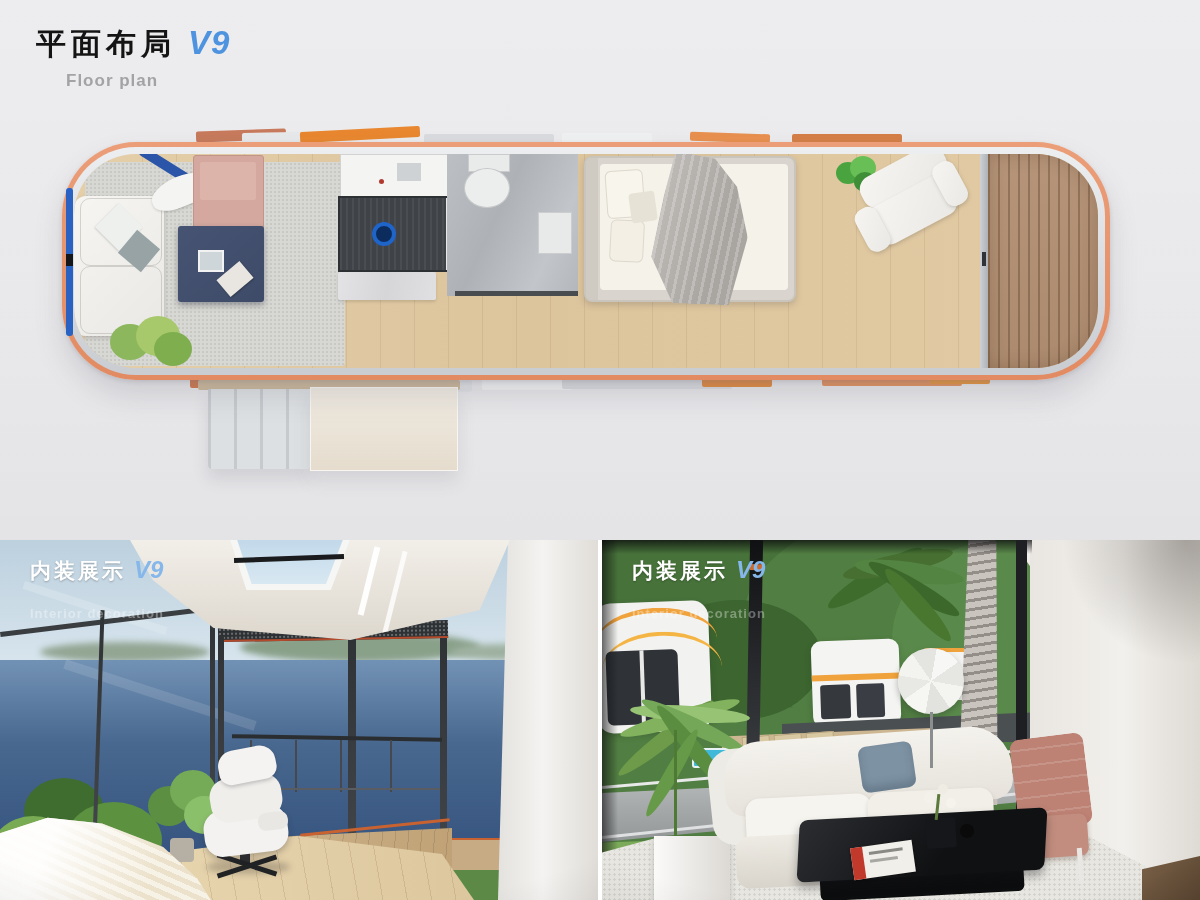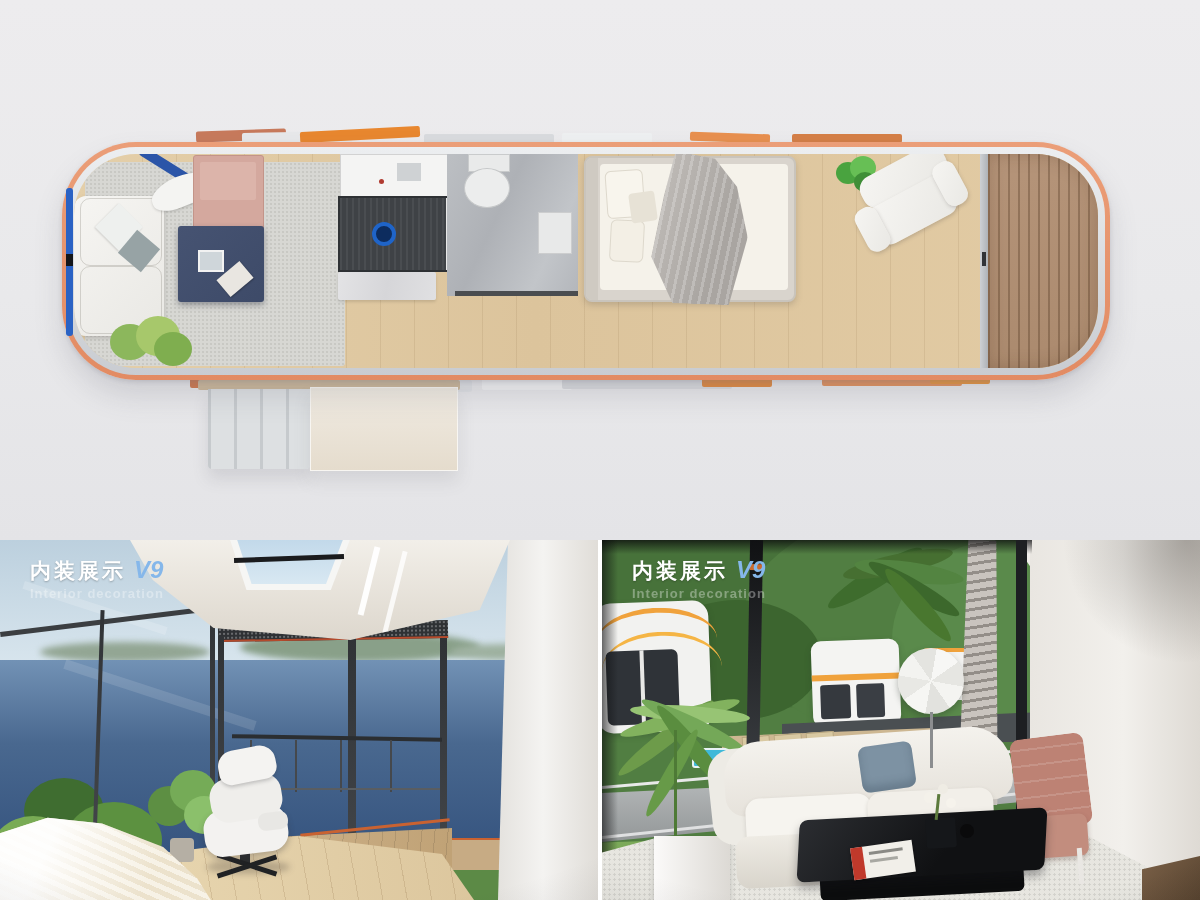--- a/index.html
+++ b/index.html
@@ -29,33 +29,37 @@
   .white-soft{background:linear-gradient(135deg,#f6f5f2 0%,#e9e8e4 100%);border-radius:10px;box-shadow:0 2px 4px rgba(90,85,80,.25);}
   .green-blob{border-radius:50%;}
 
   
   .photo{position:absolute;top:540px;width:598px;height:360px;overflow:hidden;background:#9db4c6;}
   .photo-l{left:0;} .photo-r{left:602px;}
   .vignette{position:absolute;inset:0;pointer-events:none;
     background:radial-gradient(130% 105% at 50% 42%,rgba(0,0,0,0) 58%,rgba(25,25,32,.20) 100%);}
   .ov-title-zh{font-size:21px;font-weight:800;letter-spacing:3px;color:#ffffff;text-shadow:0 1px 2px rgba(0,0,0,.25);}
   .ov-title-ver{font-size:24px;font-weight:800;font-style:italic;color:#85b7ea;margin-left:8px;}
-  .ov-sub{font-size:13px;font-weight:700;letter-spacing:1px;color:rgba(255,255,255,.35);margin-top:1px;}
+  .ov-sub{font-size:13px;font-weight:700;letter-spacing:1px;color:rgba(255,255,255,.35);margin-top:21px;}
   .mull{background:linear-gradient(180deg,#303336,#45484c);}
   .leaf{position:absolute;border-radius:50%;}
   .plank-tan{background:repeating-linear-gradient(80deg,rgba(120,85,45,.16) 0 1px,rgba(0,0,0,0) 1px 24px),linear-gradient(90deg,#e9d8b2,#dcc69d);}
   .speckle{background-image:radial-gradient(rgba(80,80,75,.13) 1px,rgba(0,0,0,0) 1.4px);background-size:5px 5px;background-color:#e7e6e0;}
 </style>
 </head>
 <body>
 
 <div class="canvas">
 
   <section class="sec-top">
 
+    <div class="abs" style="left:36px;top:24px;">
+      <span class="title-zh">平面布局</span><span class="title-ver">V9</span>
+      <div class="title-sub" style="margin:6px 0 0 30px;">Floor plan</div>
+    </div>
 
     <div class="module" style="left:196px;top:130px;width:90px;height:11px;background:#c77a5c;transform:rotate(-2deg);"></div>
     <div class="module" style="left:242px;top:132px;width:110px;height:12px;background:#e7e8ea;transform:rotate(-1deg);"></div>
     <div class="module" style="left:300px;top:129px;width:120px;height:11px;background:#e8872f;transform:rotate(-3deg);"></div>
     <div class="module" style="left:424px;top:134px;width:130px;height:10px;background:#d9dbde;"></div>
     <div class="module" style="left:562px;top:133px;width:90px;height:10px;background:#eef0f1;"></div>
     <div class="module" style="left:690px;top:133px;width:80px;height:9px;background:#e8904f;transform:rotate(2deg);"></div>
     <div class="module" style="left:792px;top:134px;width:110px;height:9px;background:#d57f47;"></div>
 
     <div class="module" style="left:190px;top:377px;width:110px;height:11px;background:#cf7a50;"></div>

